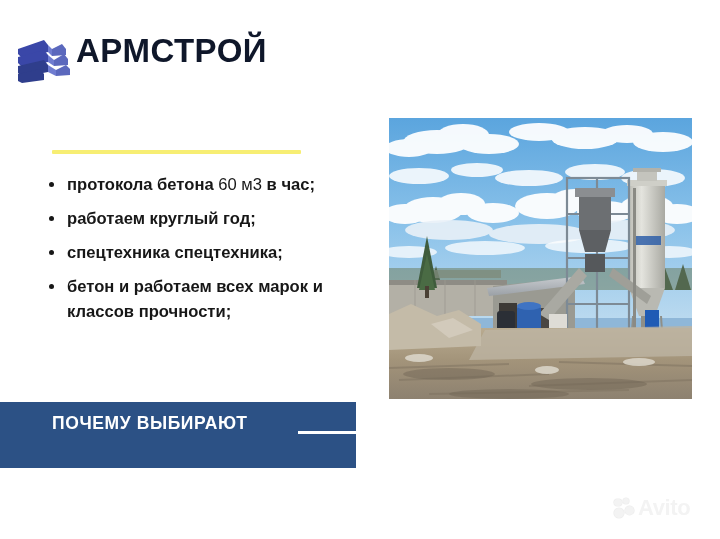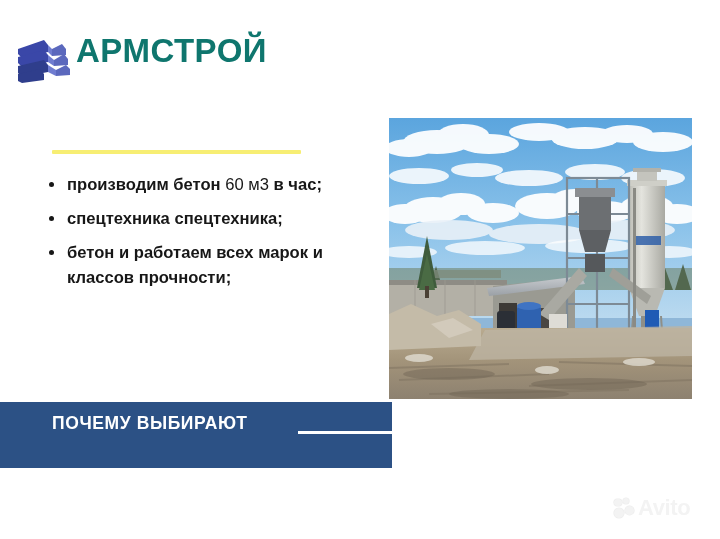--- a/index.html
+++ b/index.html
@@ -37,21 +37,21 @@
   .logo-text-wrap {
     position: absolute;
     left: 62px;
     top: 0px;
     width: 240px;
   }
   .logo-name {
     font-size: 33px;
     font-weight: 700;
     letter-spacing: 0.5px;
-    color: #0f766e;
+    color: #0f172a;
     line-height: 38px;
     white-space: nowrap;
   }
   .logo-sub {
     margin-top: 1px;
     font-size: 9.2px;
     font-weight: 400;
     letter-spacing: 2.45px;
     color: #6b7b99;
     line-height: 12px;
@@ -112,21 +112,21 @@
     overflow: hidden;
     background: #8fb7d8;
   }
   .photo svg { display: block; }
 
   
   .banner {
     position: absolute;
     left: 0px;
     top: 402px;
-    width: 392px;
+    width: 356px;
     height: 66px;
     background: #2c5185;
   }
   .banner-title {
     position: absolute;
     left: 52px;
     top: 9px;
     width: 300px;
     font-size: 17.5px;
     font-weight: 700;
@@ -203,21 +203,22 @@
     </div>
 
     <div class="logo-text-wrap">
       <div class="logo-name">АРМСТРОЙ</div>
     </div>
   </div>
 
   <div class="yellow-rule"></div>
 
   <ul class="bullets">
-    <li><span>производим бетон </span><span class="light">60 м3</span><span> в час;</span></li>
+    <li><span>протокола бетона </span><span class="light">60 м3</span><span> в час;</span></li>
+    <li><span>работаем круглый год</span><span class="light"></span><span>;</span></li>
     <li><span>спецтехника спецтехника</span><span class="light"></span><span>;</span></li>
     <li><span>бетон и работаем всех марок и классов прочности</span><span class="light"></span><span>;</span></li>
   </ul>
 
   <div class="photo">
     <svg width="303" height="281" viewBox="0 0 303 281" xmlns="http://www.w3.org/2000/svg">
       <defs>
         <linearGradient id="sky" x1="0" y1="0" x2="0" y2="1">
           <stop offset="0%" stop-color="#5ba5de"></stop>
           <stop offset="55%" stop-color="#8cc3ea"></stop>

